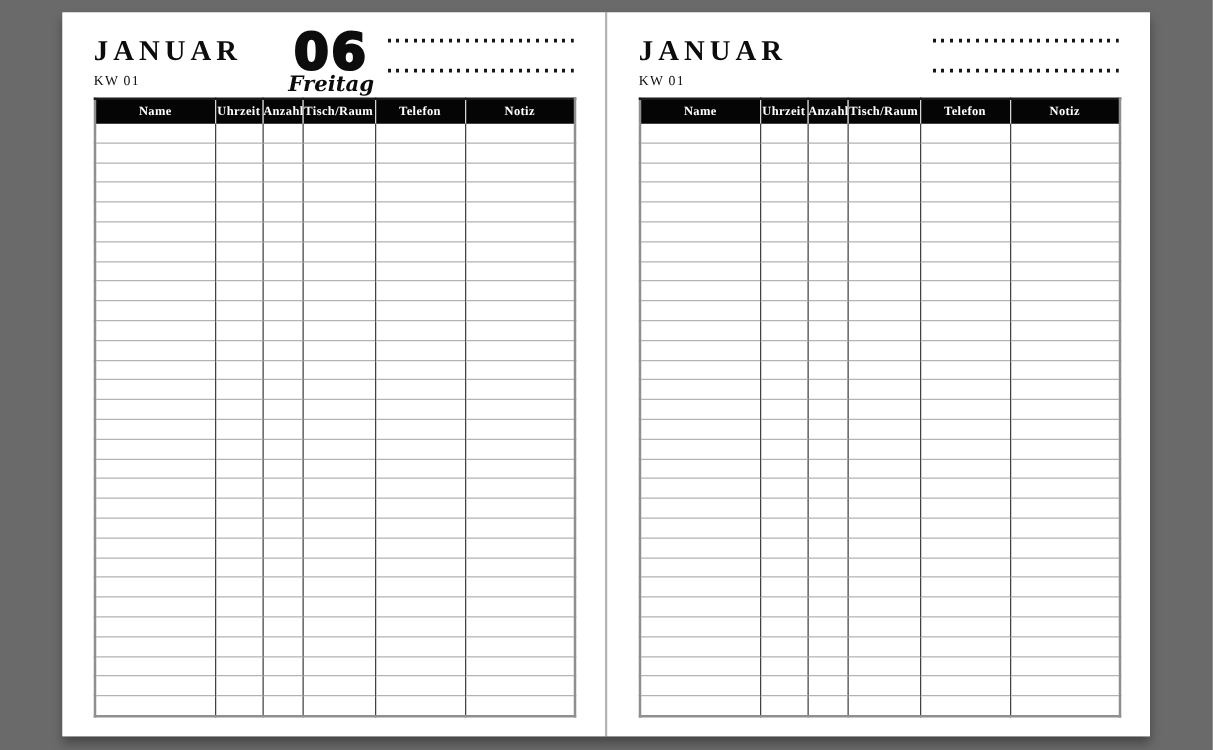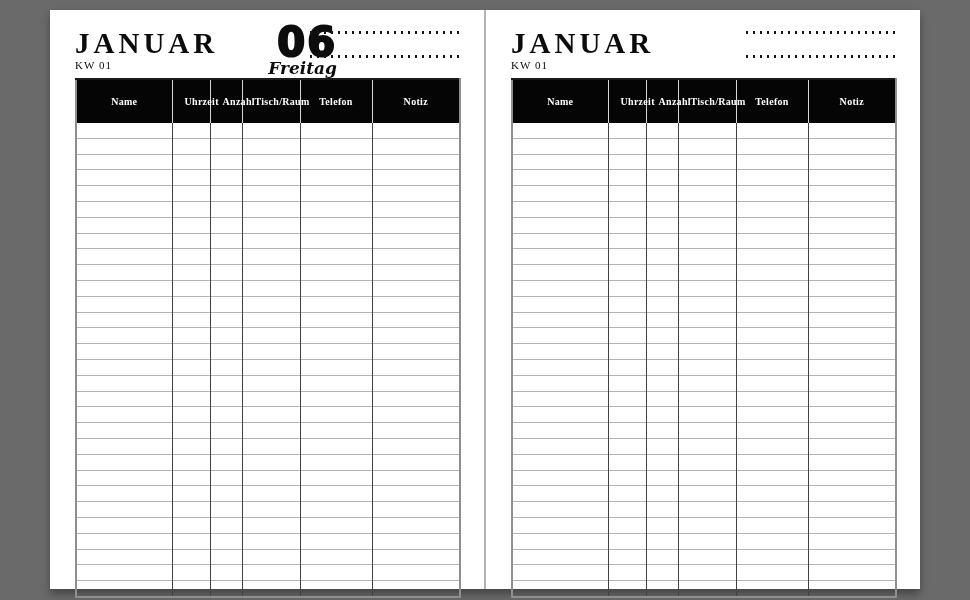--- a/index.html
+++ b/index.html
@@ -14,28 +14,28 @@
     width: 870px; height: 579px;
     background: #ffffff;
     display: flex;
     box-shadow: 0 5px 8px rgba(0,0,0,0.35);
   }
   .page { position: relative; flex: 1 1 0; background: #ffffff; }
   .spine { width: 2px; background: #b4b4b4; flex: 0 0 2px; }
 
   .month {
     position: absolute; left: 25px; top: 18px; margin: 0;
-    font-weight: bold; font-size: 29px; line-height: 1.1;
+    font-weight: bold; font-size: 23px; line-height: 1.1;
     letter-spacing: 4px; color: #0c0c0c;
   }
   .week {
     position: absolute; left: 25px; top: 49px;
     font-weight: normal; font-size: 11px; letter-spacing: 1px; color: #0c0c0c;
   }
-  .daybox { position: absolute; left: 143px; top: 12px; width: 144px; text-align: right; }
+  .daybox { position: absolute; left: 143px; top: 12px; width: 144px; text-align: center; }
   .daynum {
     font-family: "DejaVu Sans", sans-serif;
     font-weight: 900; font-size: 40px; line-height: 1;
     letter-spacing: 2px; color: #0d0d0d;
     -webkit-text-stroke: 2.2px #0d0d0d;
   }
   .dayname {
     font-family: "DejaVu Serif", serif;
     font-style: italic; font-weight: bold;
     font-size: 17px; margin-top: -4px; color: #0c0c0c;
@@ -50,21 +50,21 @@
   table.restable {
     position: absolute; left: 25px; top: 68px;
     width: 384px;
     border-collapse: collapse; table-layout: fixed;
     border: 2px solid #8f8f8f;
     border-top-color: #1a1a1a;
   }
   .restable th {
     background: #050505; color: #ffffff;
     font-weight: bold; font-size: 10px; letter-spacing: 0.3px;
-    height: 19px; padding: 12px;
+    height: 19px; padding: 0;
     border-left: 1px solid #d6d6d6;
   }
   .restable th:first-child { border-left: none; }
   .restable td {
     height: 14.8px; padding: 0;
     border-left: 1px solid #424242;
     border-top: 1px solid #b3b3b3;
   }
   .restable td:first-child { border-left: none; }
   .restable tbody tr:first-child td { border-top: none; }

